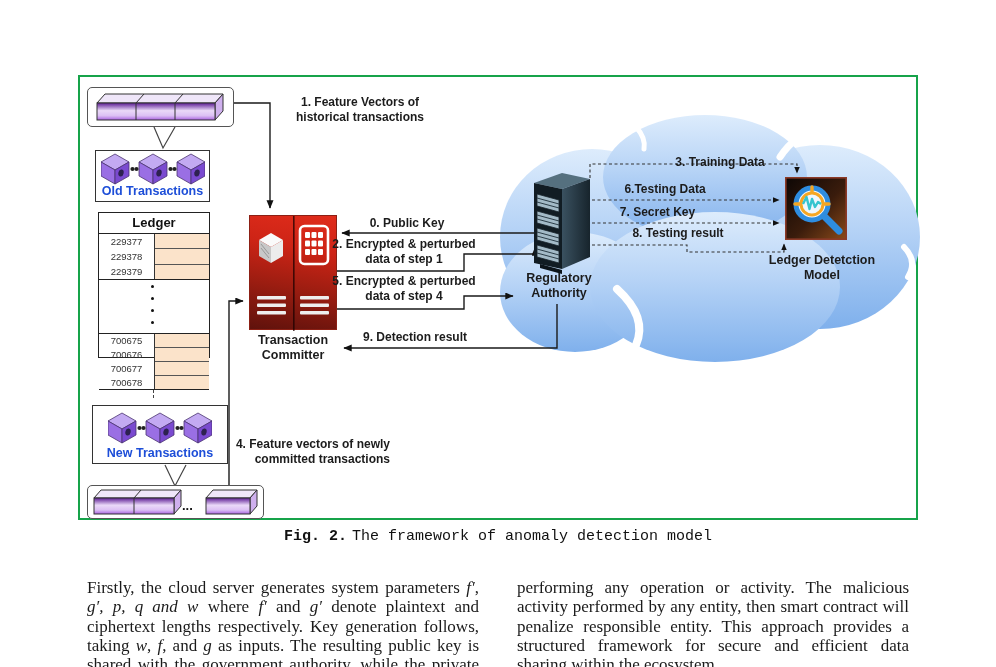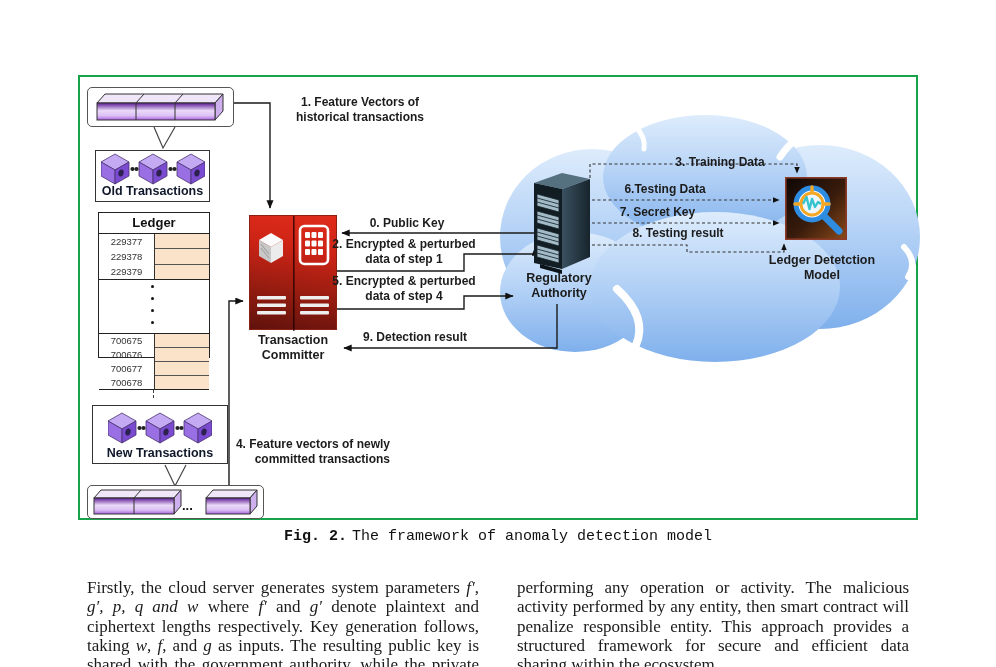--- a/index.html
+++ b/index.html
@@ -13,21 +13,21 @@
 
   
   .nbox { position:absolute; background:#fff; border:1.4px solid #333; box-sizing:border-box; }
   .rbox { border-radius:5px; border:1.2px solid #555; }
 
   
   .lbl  { position:absolute; font-weight:bold; font-size:12px; line-height:15px;
           color:#1c1c1c; text-align:center; white-space:pre-line; }
   .node-lbl { font-size:12.5px; }
   .inbox-lbl { position:absolute; left:0; right:0; bottom:3px; text-align:center;
-               font-weight:bold; font-size:12.5px; color:#0f172a; }
+               font-weight:bold; font-size:12.5px; color:#1d4ed8; }
 
   
   .ledger { position:absolute; left:18px; top:135px; width:112px; height:146px;
             background:#fff; border:1.3px solid #222; box-sizing:border-box;
             font-family:"Liberation Sans",sans-serif; }
   .ltitle { height:20px; line-height:20px; text-align:center; font-weight:bold; font-size:13px; color:#111; }
   .lsec { display:flex; border-top:1px solid #222; border-bottom:1px solid #222; box-sizing:border-box; }
   .s1 { height:47px; } .s2 { height:57px; }
   .lnums { width:55px; display:flex; flex-direction:column; justify-content:space-around;
            align-items:center; font-size:9.5px; color:#333; border-right:1px solid #333; }

